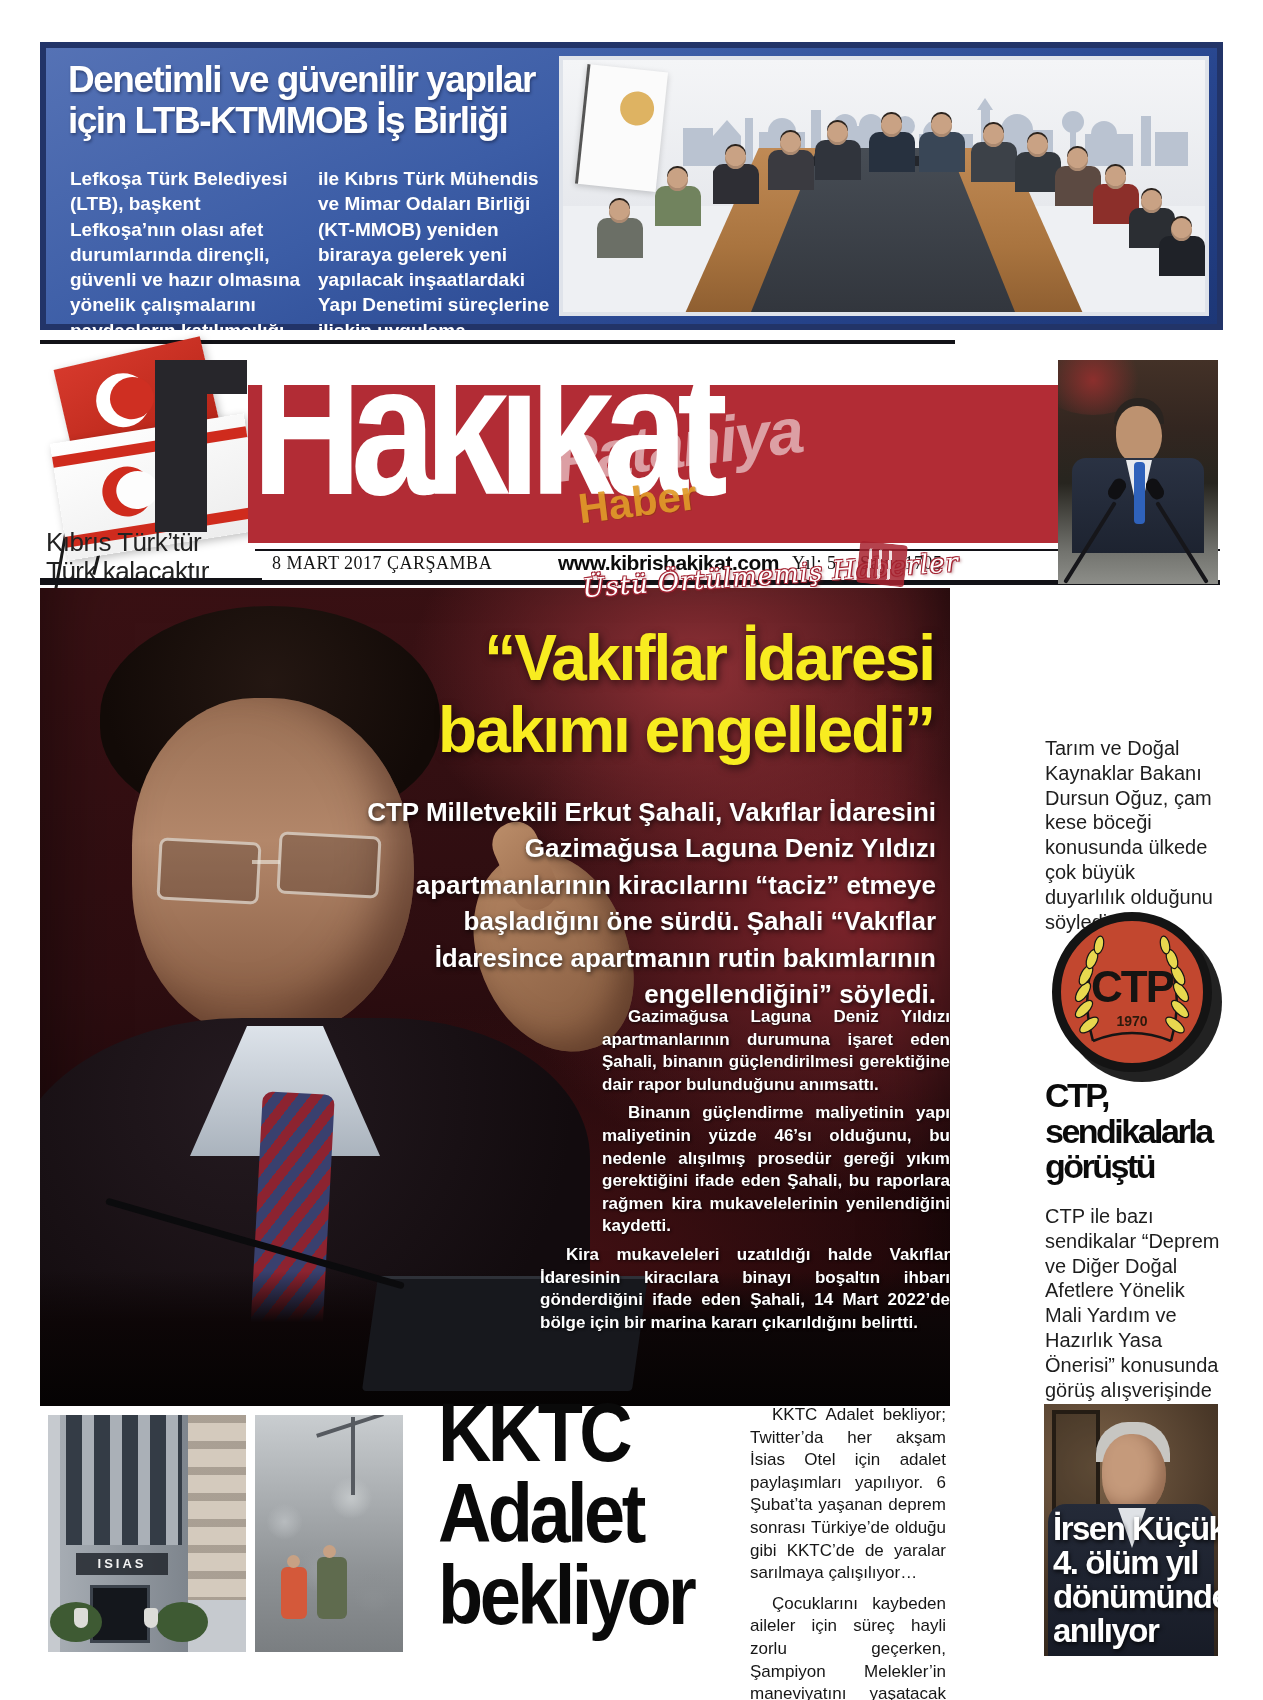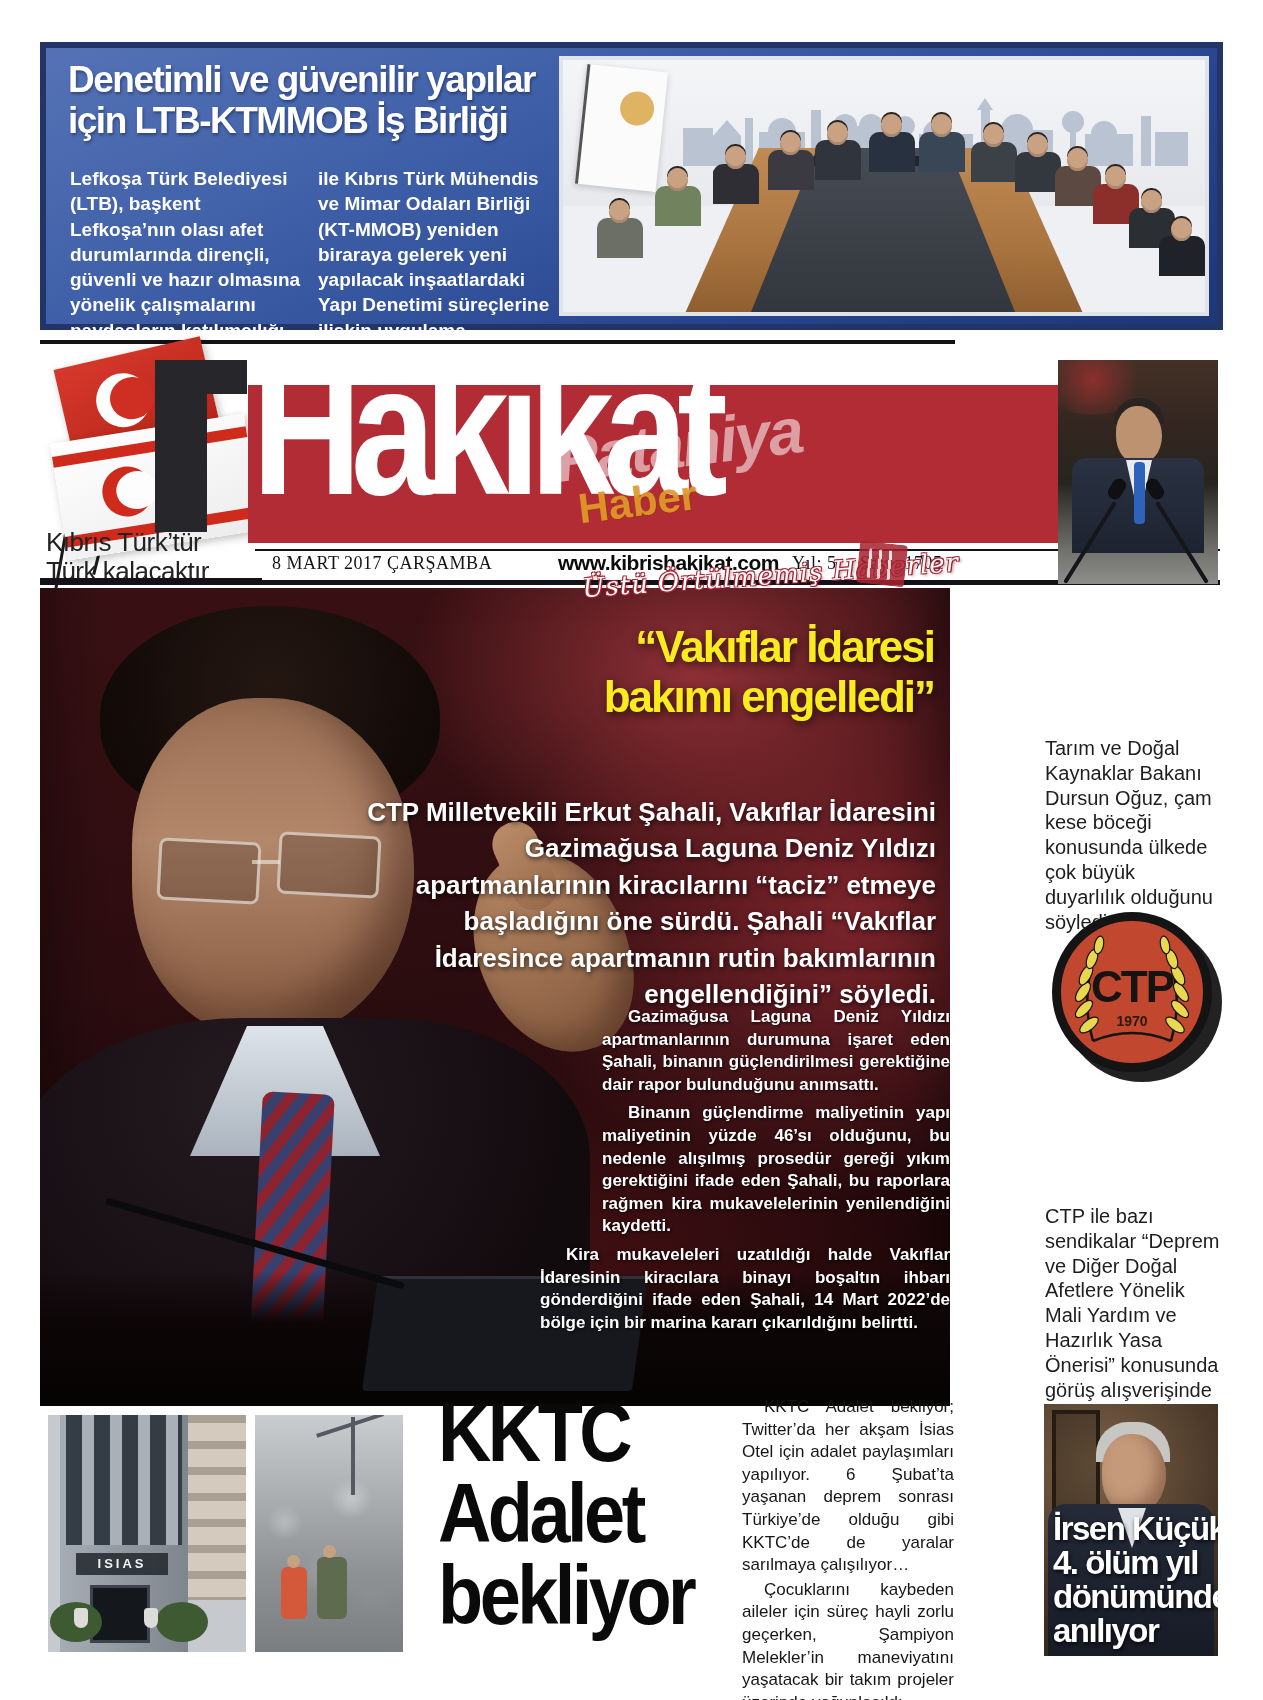--- a/index.html
+++ b/index.html
@@ -92,21 +92,21 @@
     box-shadow:inset -12px -14px 30px rgba(60,30,20,.5);}
   .mp-finger{left:462px;top:232px;width:46px;height:92px;border-radius:22px;transform:rotate(-24deg);
     background:linear-gradient(160deg,#bb8d69,#96684a);}
   .mp-desk{left:0;bottom:0;width:100%;height:135px;
     background:linear-gradient(180deg,rgba(15,8,8,0) 0%,#0d0607 38%,#050303 100%);}
   .mp-laptop{left:330px;top:688px;width:270px;height:112px;background:#17181d;border-top:3px solid #2e3138;
     transform:skewX(-8deg);border-radius:4px;}
   .mp-mic{left:60px;top:652px;width:310px;height:7px;background:#0b0b0d;transform:rotate(16deg);border-radius:4px;}
 
   .headline-yellow{right:16px;top:34px;text-align:right;color:#f8ec20;font-weight:bold;
-    font-size:44px;line-height:1.13;letter-spacing:-2px;text-shadow:2px 3px 8px rgba(0,0,0,.6);z-index:3;}
+    font-size:64px;line-height:1.13;letter-spacing:-2px;text-shadow:2px 3px 8px rgba(0,0,0,.6);z-index:3;}
   .subhead{right:14px;top:206px;width:600px;text-align:right;color:#fff;font-weight:bold;
     font-size:26px;line-height:1.4;z-index:3;text-shadow:1px 2px 5px rgba(0,0,0,.7);}
   .mp-paras{left:562px;top:418px;width:348px;color:#fff;font-weight:bold;font-size:17px;
     line-height:1.33;text-align:justify;z-index:3;text-shadow:1px 1px 3px rgba(0,0,0,.8);}
   .mp-paras p{margin:0 0 6px 0;text-indent:26px;}
   .mp-paras p.wide{margin-left:-62px;width:410px;}
 
   
   .sb-photo1{left:1058px;top:360px;width:160px;height:224px;overflow:hidden;
     background:linear-gradient(180deg,#40302above 0,#000 0);
@@ -164,21 +164,21 @@
       radial-gradient(circle 34px at 45% 65%,#9a9ea1 0,rgba(0,0,0,0) 70%),
       radial-gradient(circle 30px at 80% 75%,#8b8f92 0,rgba(0,0,0,0) 70%),
       linear-gradient(180deg,#c9cdd0 0%,#aeb2b5 30%,#8f9396 65%,#7a7e81 100%);}
   .rub-crane{left:96px;top:2px;width:4px;height:78px;background:#565a60;}
   .rub-arm{left:60px;top:8px;width:70px;height:4px;background:#565a60;transform:rotate(-18deg);}
   .fig{position:absolute;border-radius:6px;}
   .fig-head{position:absolute;left:6px;top:-12px;width:13px;height:13px;border-radius:50%;background:#c7a184;}
   .kktc-headline{left:438px;top:1392px;color:#0a0a0a;font-weight:bold;font-size:84px;line-height:.97;
     letter-spacing:-4px;transform:scaleX(.88);transform-origin:left top;}
   .bottom-text{left:742px;top:1396px;width:212px;color:#161616;font-size:17px;line-height:1.33;text-align:justify;}
-  .bottom-text p{margin:0;}
+  .bottom-text p{margin:8px;}
   .bottom-text p + p{margin-top:2px;}
   .bottom-text p{text-indent:22px;}
 </style>
 </head>
 <body>
 
 <div class="page">
 
   <div class="abs top-banner">
     <div class="abs banner-headline pre">Denetimli ve güvenilir yapılar
@@ -390,20 +390,23 @@
           <ellipse cx="115" cy="46" rx="11" ry="5" transform="rotate(62 115 46)"></ellipse>
           <ellipse cx="109" cy="30" rx="10" ry="5" transform="rotate(70 109 30)"></ellipse>
           <ellipse cx="102" cy="16" rx="9" ry="4.5" transform="rotate(78 102 16)"></ellipse>
         </g>
         <path d="M30 112 Q69 96 108 112" fill="none" stroke-width="2.5"></path>
       </g>
     </svg>
     <div class="ctp-text">CTP</div>
     <div class="ctp-year">1970</div>
   </div>
+  <div class="abs sb-headline sb-headline2 pre">CTP,
+sendikalarla
+görüştü</div>
   <div class="abs sb-body sb-body2">CTP ile bazı sendikalar “Deprem ve Diğer Doğal Afetlere Yönelik Mali Yardım ve Hazırlık Yasa Önerisi” konusunda görüş alışverişinde bulundu</div>
 
   <div class="abs sb-photo2">
     <div class="abs sb2-frame"></div>
     <div class="abs sb2-hair"></div>
     <div class="abs sb2-face"></div>
     <div class="abs sb2-suit"></div>
     <div class="abs sb2-shirt"></div>
     <div class="sb2-headline pre">İrsen Küçük
 4. ölüm yıl

